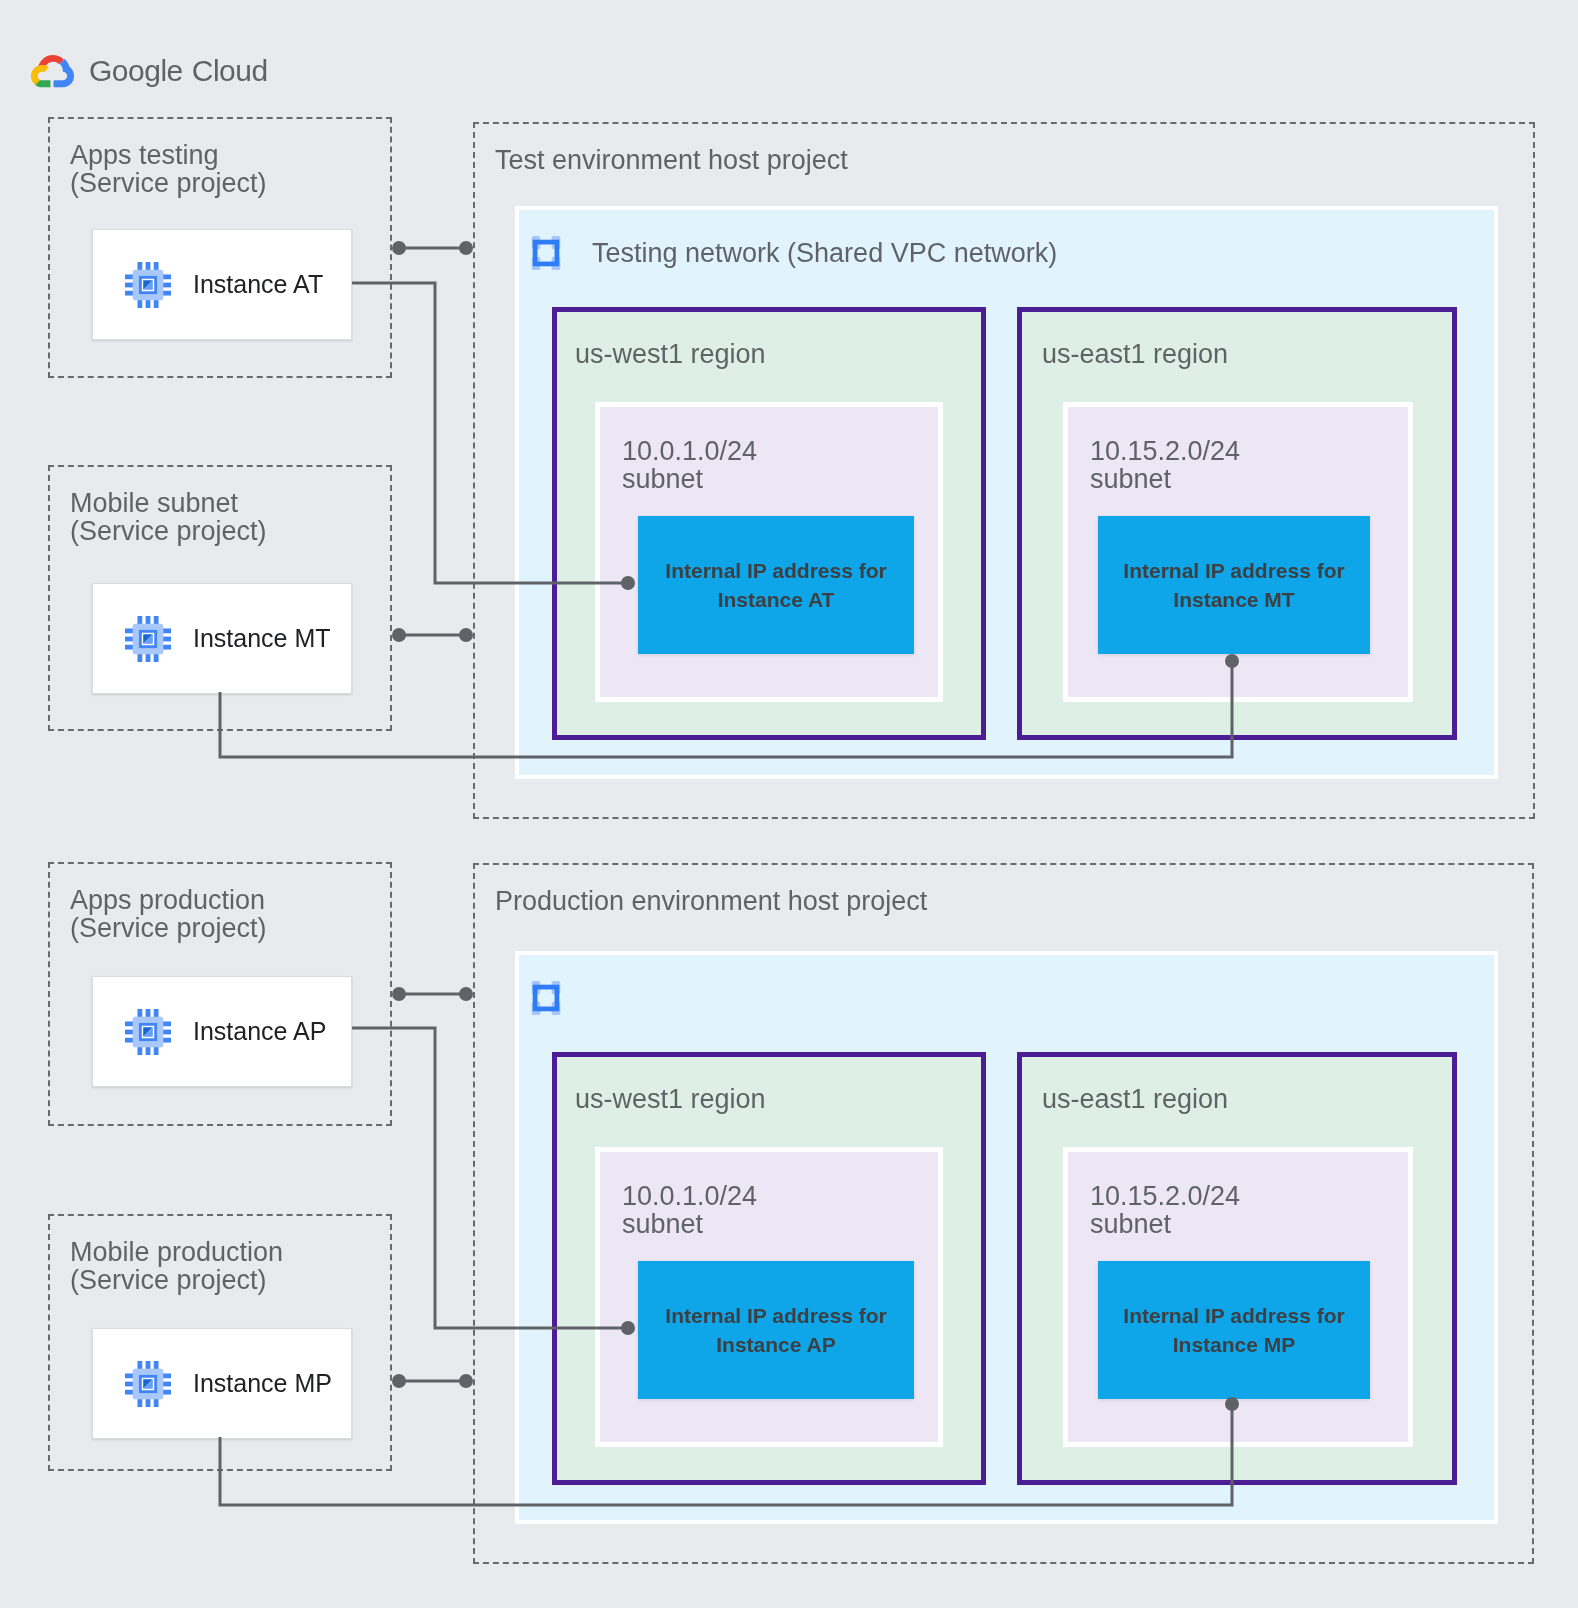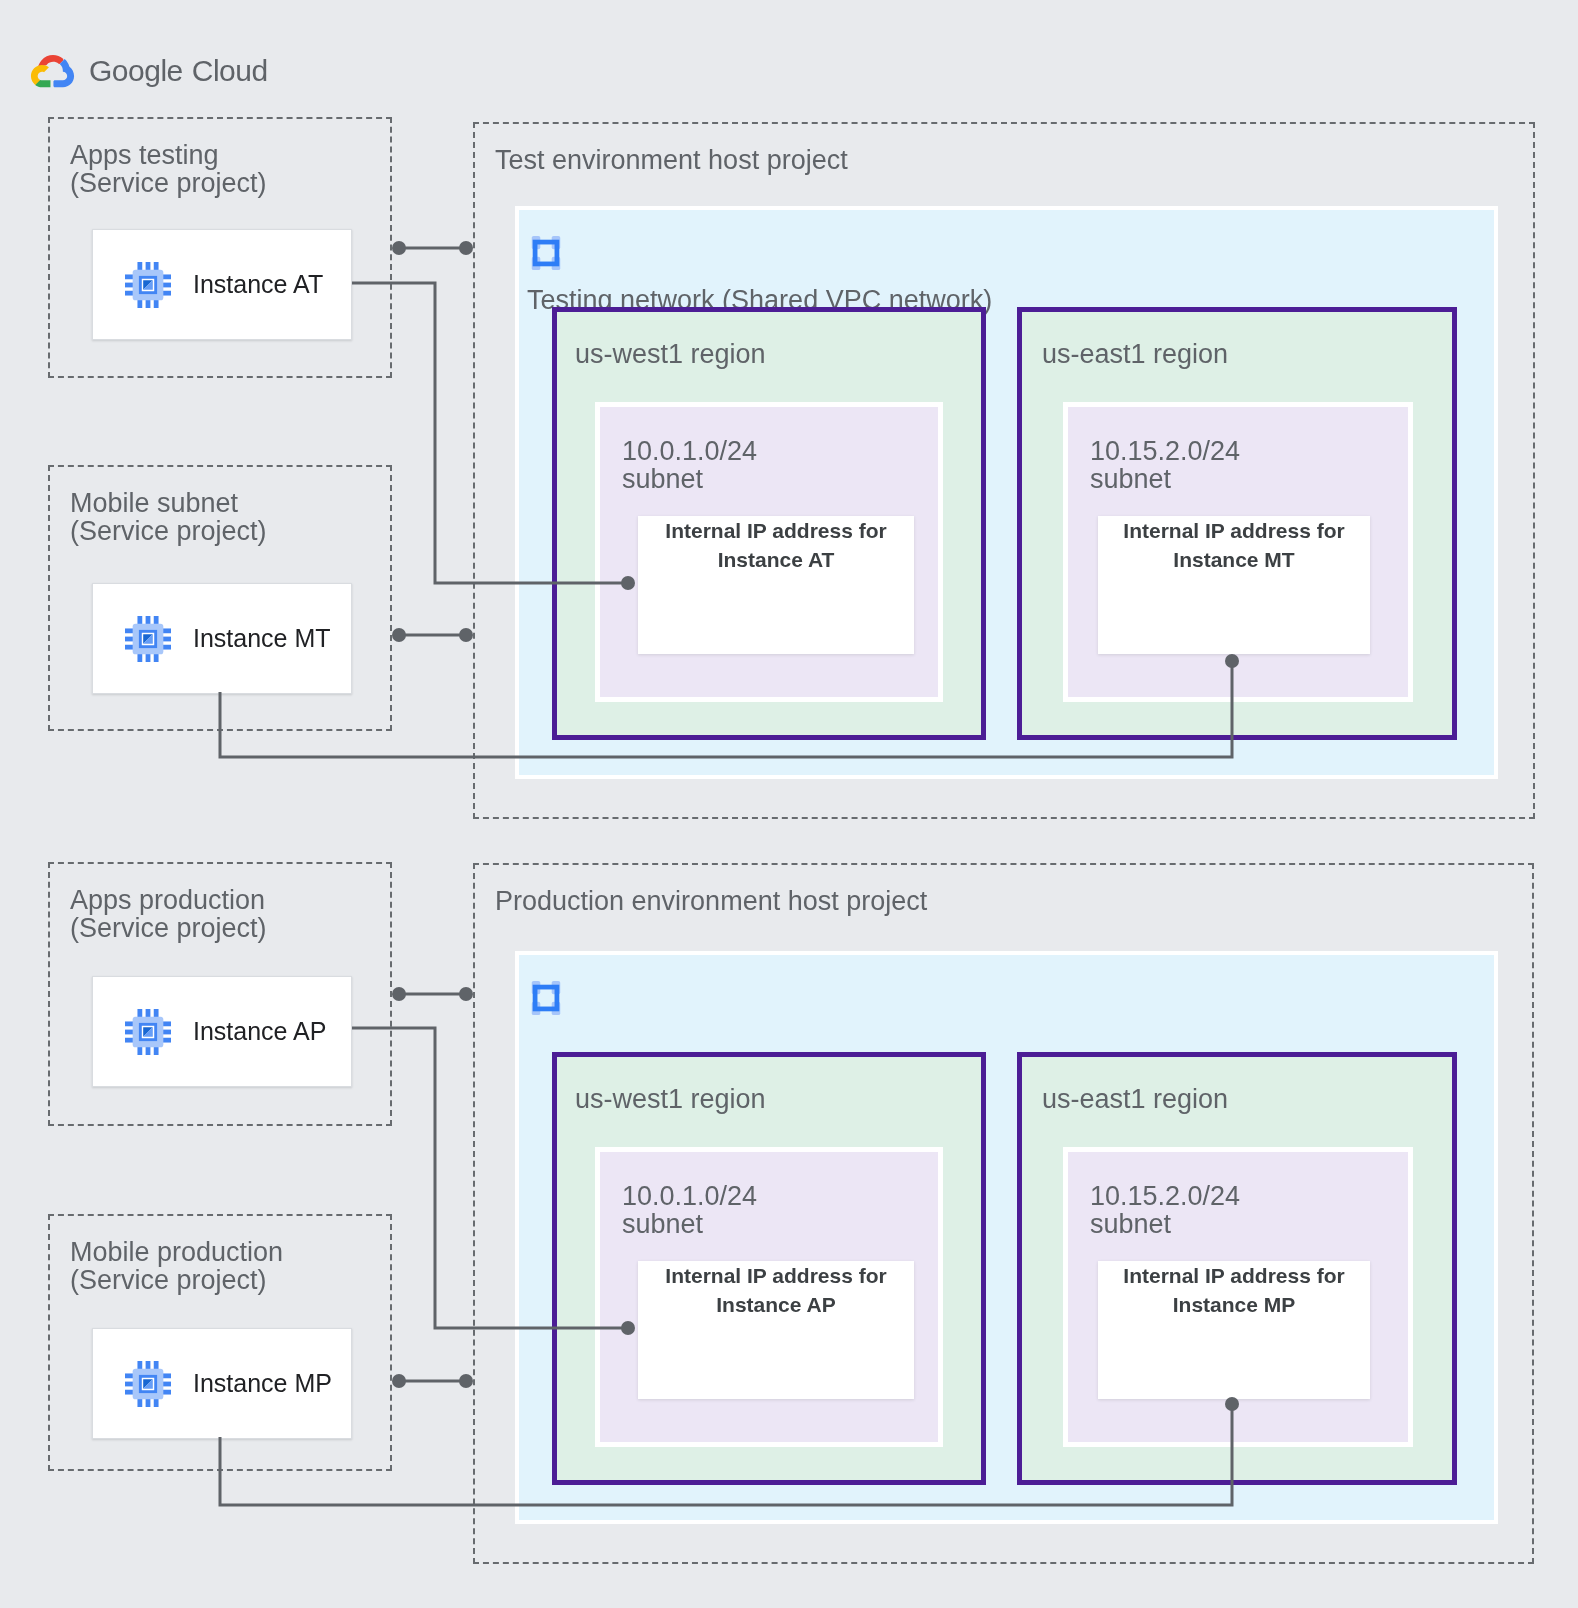--- a/index.html
+++ b/index.html
@@ -19,25 +19,25 @@
   .card{
     background:#fff;border:1px solid #D9DCE0;box-shadow:0 1px 2px rgba(60,64,67,.18);
     display:flex;align-items:center;padding-left:32px;gap:22px;
   }
   .inst-name{font-size:25px;color:#202124;white-space:nowrap;}
   
   .net{background:#E1F3FC;border:4px solid #FFFFFF;}
   .region{background:#DEF0E6;border:5px solid #4c1d95;}
   .subnet{background:#ECE6F5;border:5px solid #FFFFFF;}
   .ipbox{
-    background:#ffffff;box-shadow:0 1px 3px rgba(60,64,67,.15);
-    display:flex;flex-direction:column;align-items:center;justify-content:flex-start;
+    background:#0ea5e9;box-shadow:0 1px 3px rgba(60,64,67,.15);
+    display:flex;flex-direction:column;align-items:center;justify-content:center;
   }
   .ipbox .ipline{font-size:21px;line-height:29px;font-weight:bold;color:#3C4043;text-align:center;}
-  .net-header{display:flex;gap:14px;flex-direction:column;}
+  .net-header{display:flex;align-items:center;gap:27px;}
   svg.connectors{position:absolute;left:0;top:0;z-index:10;pointer-events:none;}
   .conn{stroke:#5F6368;stroke-width:3;fill:none;}
   .dot{fill:#5F6368;stroke:none;}
 </style>
 </head>
 <body>
 
 <div id="page">
 
   <div class="abs logo-row" style="left:30px;top:36px;">

